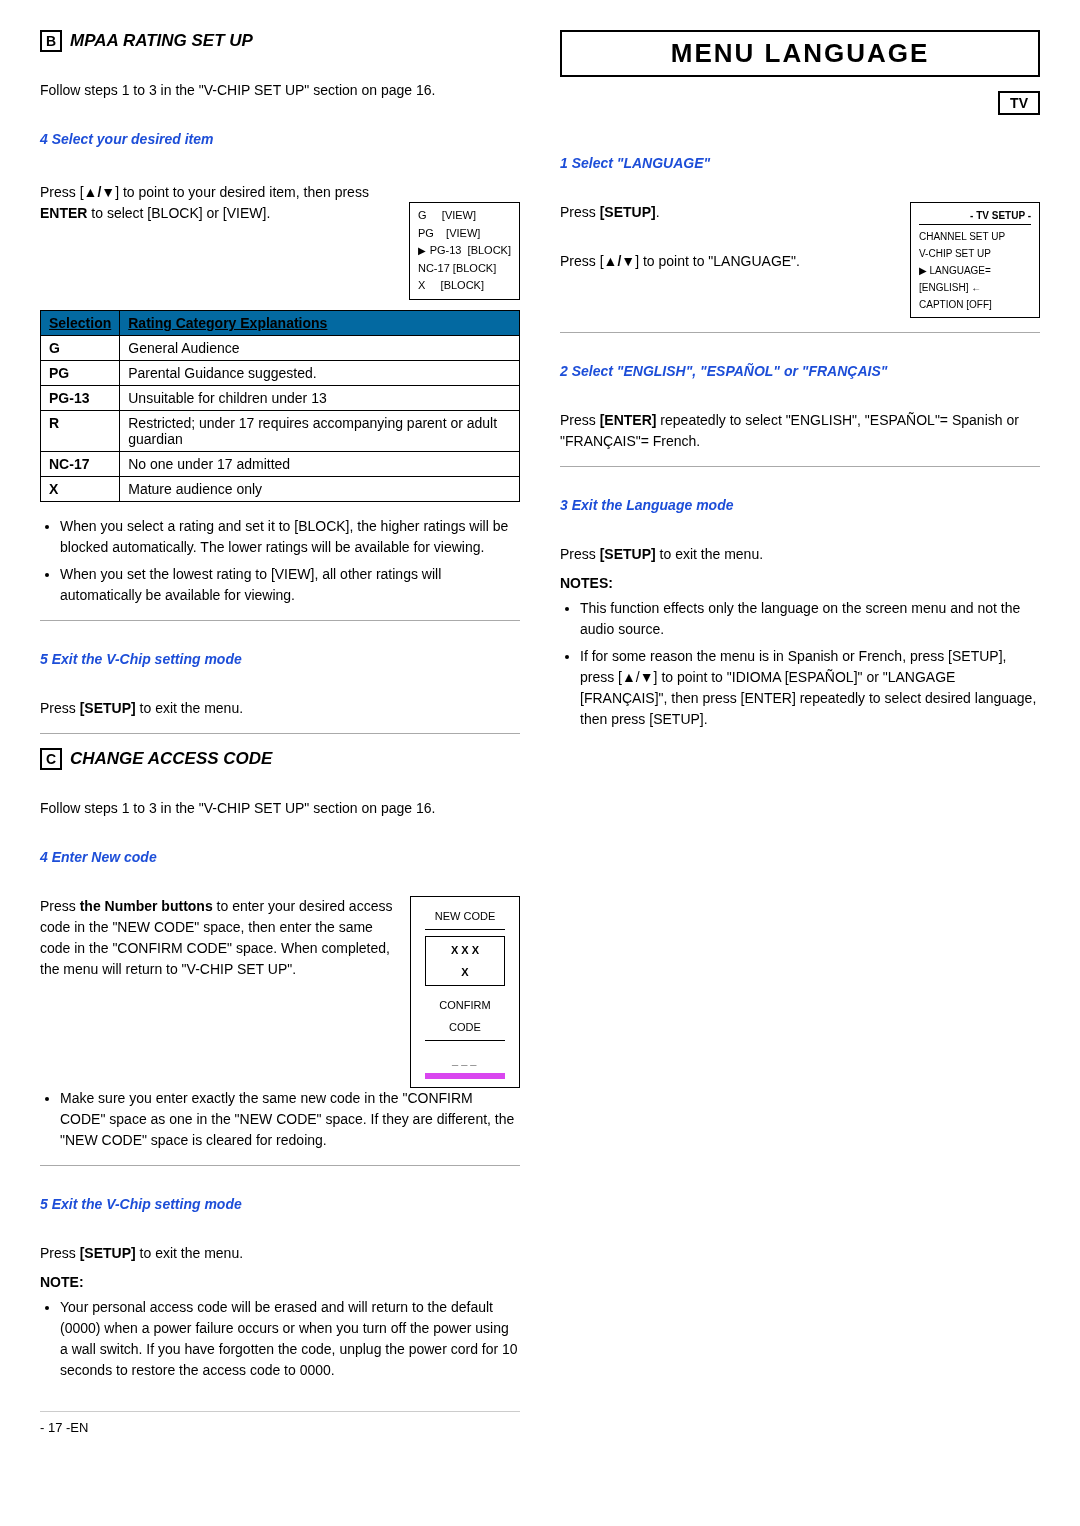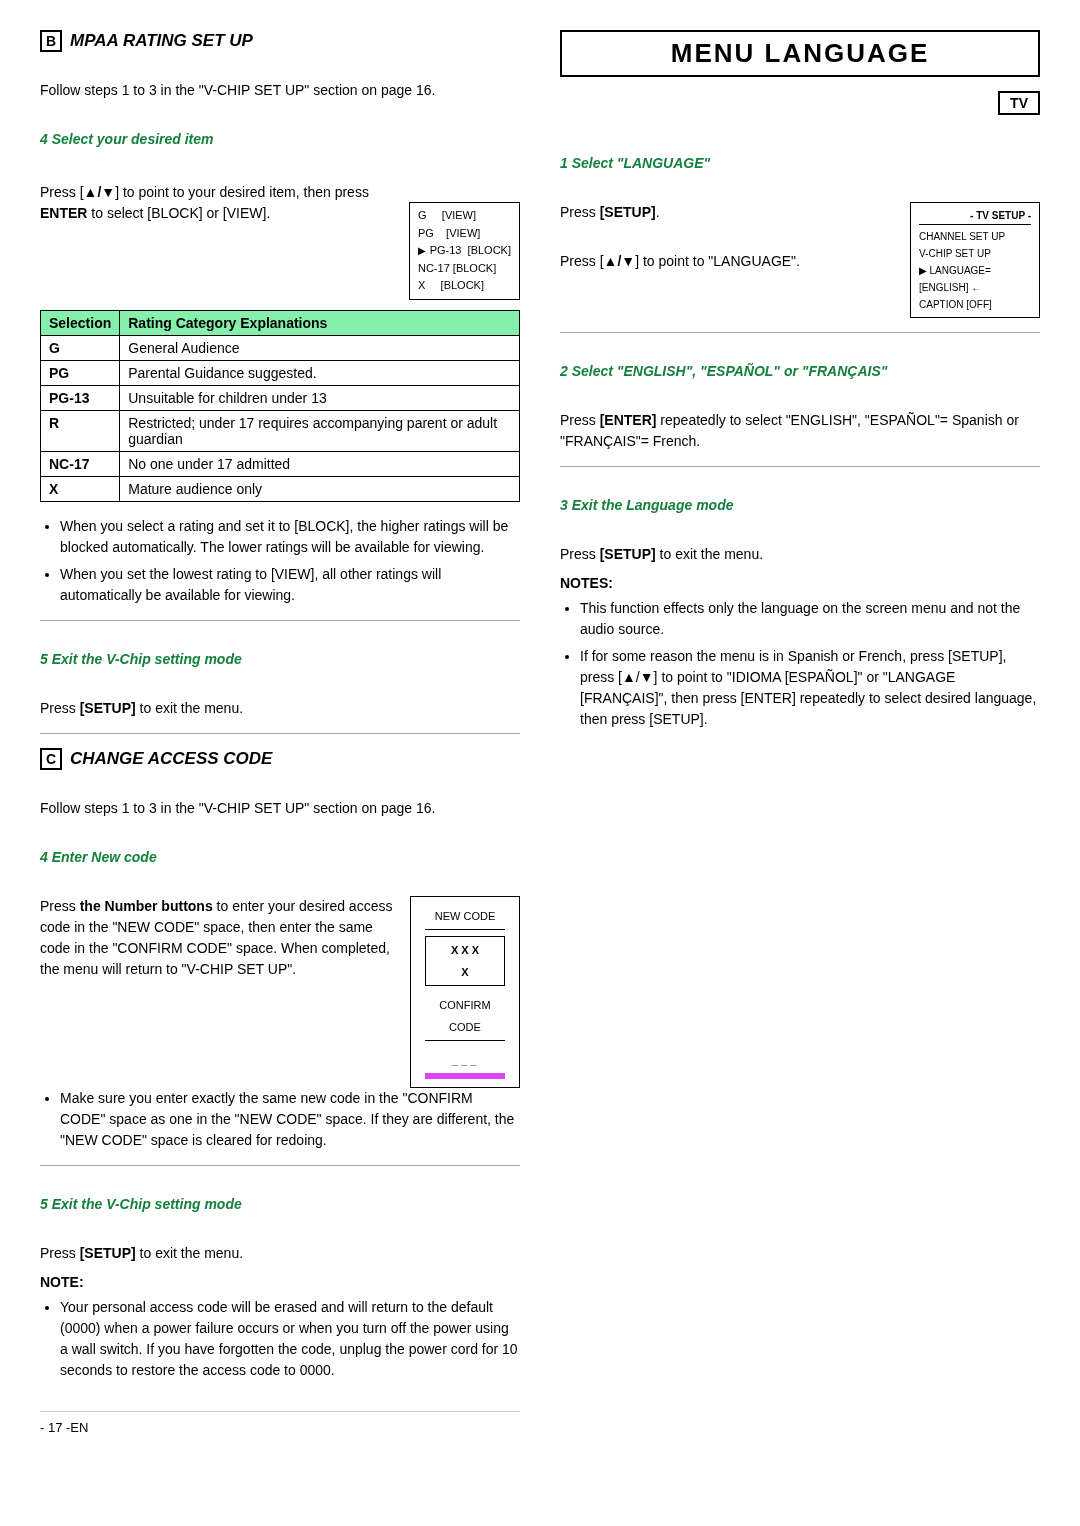--- a/index.html
+++ b/index.html
@@ -59,21 +59,21 @@
       letter-spacing: 2px;
     }
     
     .step-header {
       font-style: italic;
       font-size: 14px;
       margin-bottom: 4px;
       color: #555;
     }
     .step-header strong {
-      color: #15803d;
+      color: #1d4ed8;
     }
     
     p {
       margin-bottom: 8px;
       line-height: 1.5;
       font-size: 14px;
       margin-top: 28px;
     }
     
     b, strong {
@@ -82,23 +82,24 @@
     
     .rating-table {
       width: 100%;
       border-collapse: collapse;
       margin: 10px 0 14px 0;
       font-size: 14px;
     }
     .rating-table th {
       border: 1px solid #000;
       padding: 4px 8px;
-      background: #86efac;
+      background: #0369a1;
       font-weight: bold;
       text-align: left;
+      text-decoration: underline;
     }
     .rating-table td {
       border: 1px solid #000;
       padding: 4px 8px;
       vertical-align: top;
     }
     .rating-table .sel-col {
       width: 60px;
       font-weight: bold;
     }

